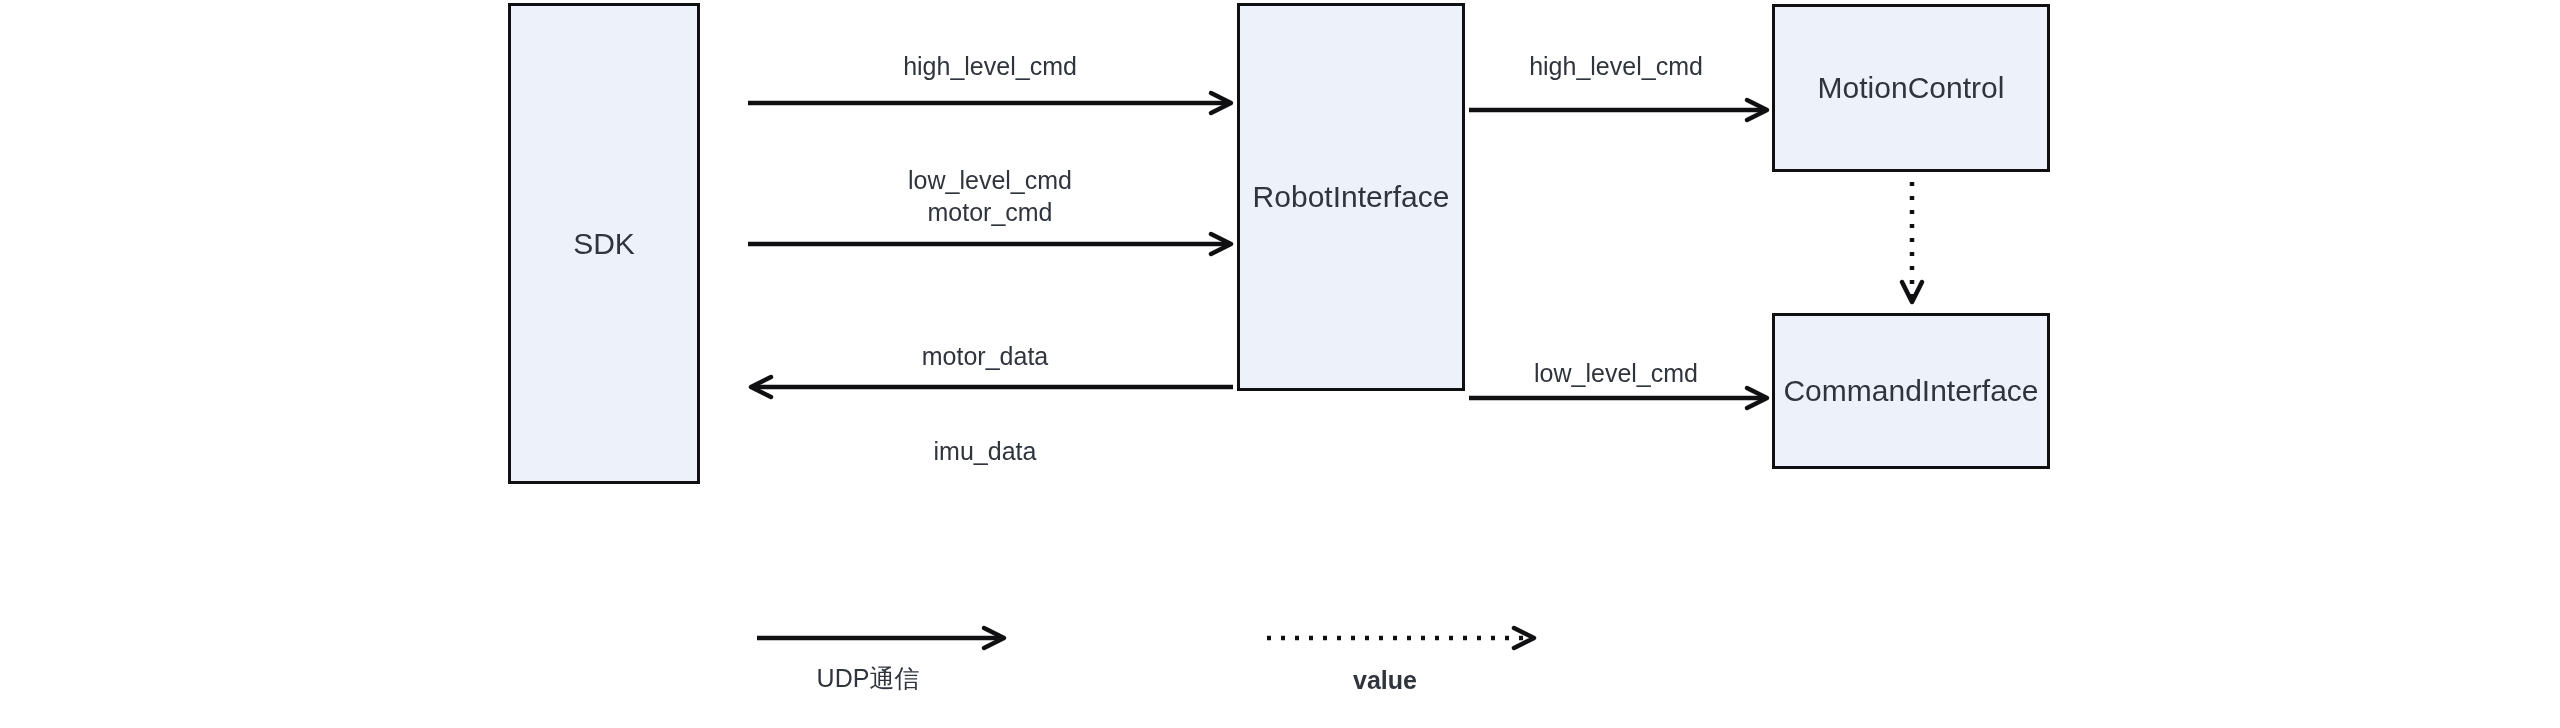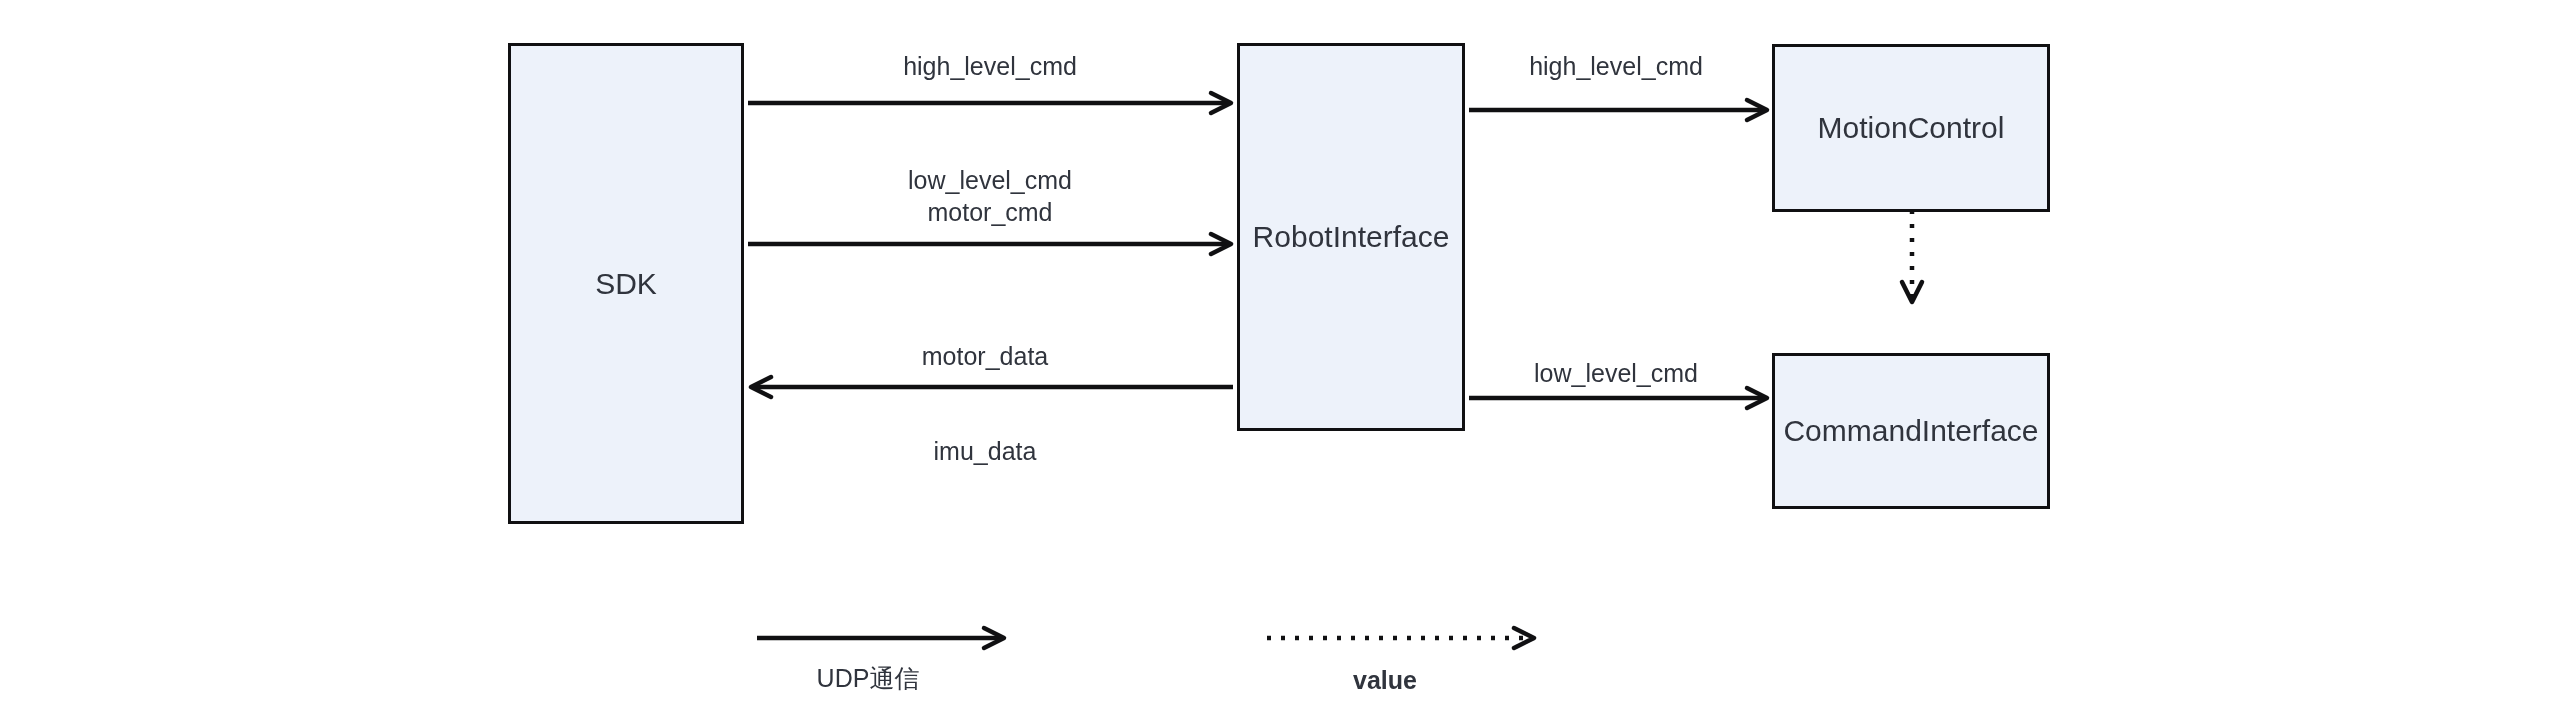--- a/index.html
+++ b/index.html
@@ -46,23 +46,22 @@
   .node {
     position: absolute;
     background: var(--node-fill);
     border: 3px solid var(--stroke);
     display: flex;
     align-items: center;
     justify-content: center;
     color: var(--text);
     font-size: 30px;
     text-align: center;
-    margin-top: 40px;
   }
-  .node-sdk            { left: 508px;  top: 3px;   width: 236px; height: 481px; }
+  .node-sdk            { left: 508px;  top: 3px;   width: 192px; height: 481px; }
   .node-robot          { left: 1237px; top: 3px;   width: 228px; height: 388px; }
   .node-motion         { left: 1772px; top: 4px;   width: 278px; height: 168px; }
   .node-command        { left: 1772px; top: 313px; width: 278px; height: 156px; }
   .edge-label {
     position: absolute;
     transform: translate(-50%, -50%);
     font-size: 25px;
     color: var(--text);
     white-space: nowrap;
   }

